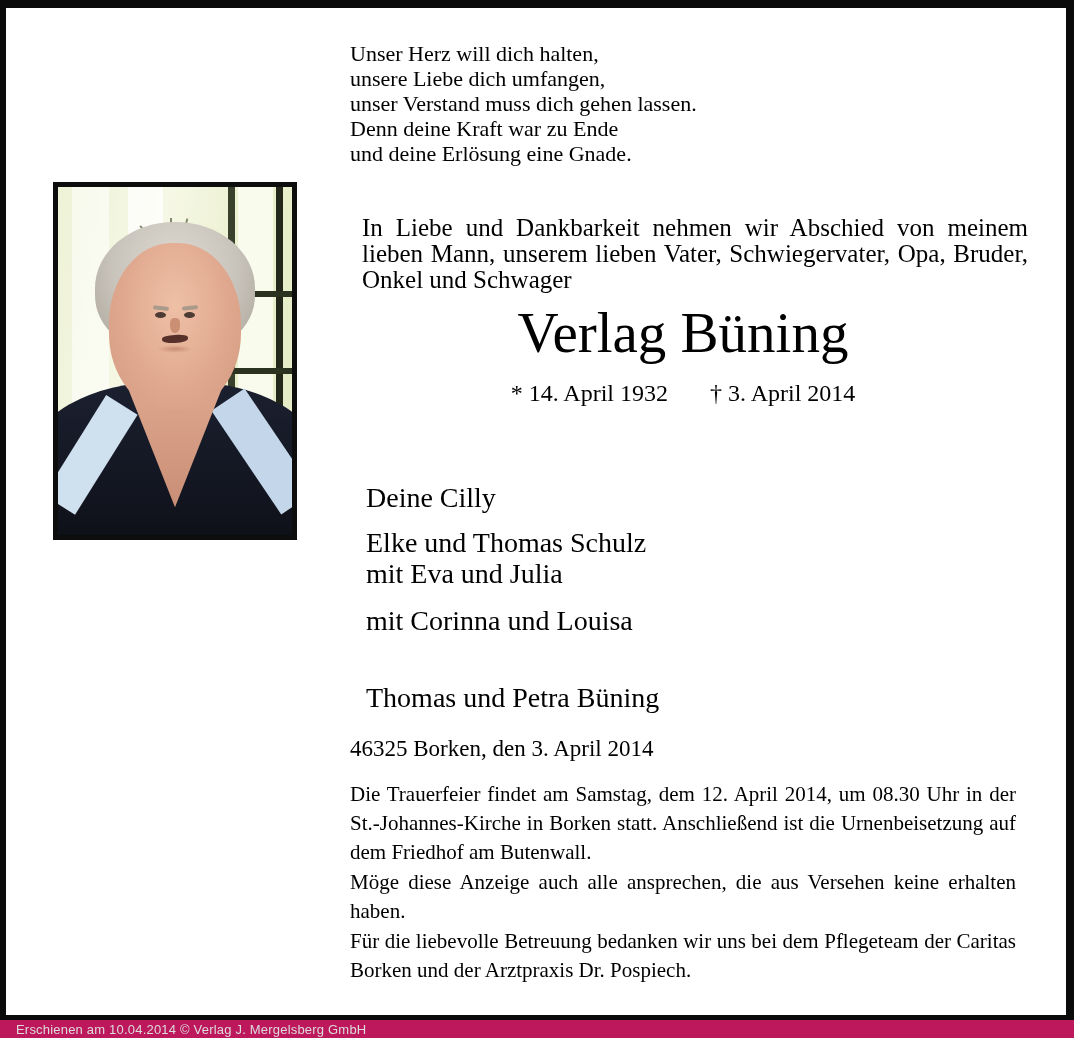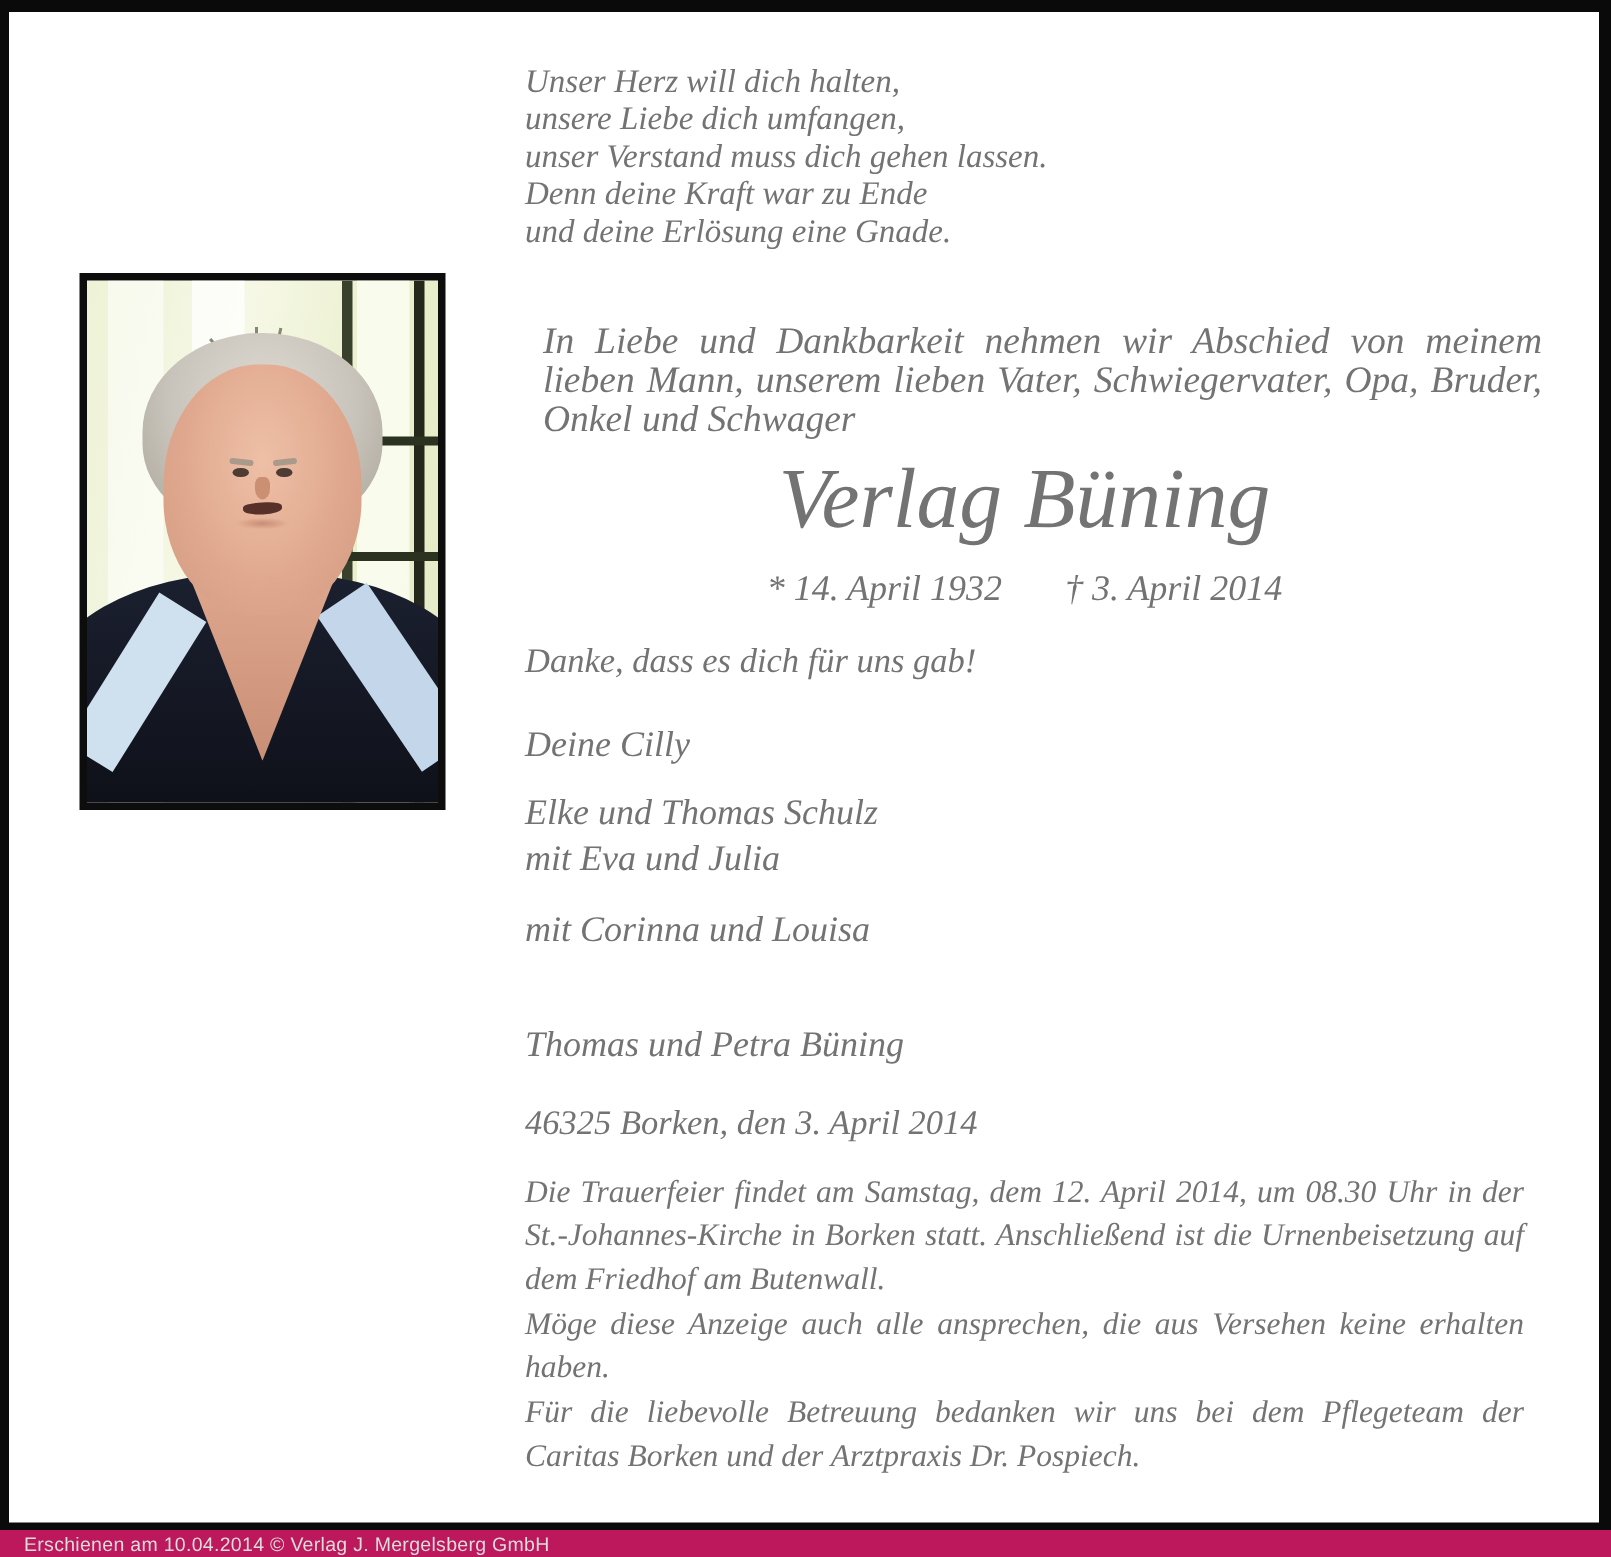--- a/index.html
+++ b/index.html
@@ -10,30 +10,30 @@
   
   .sheet{position:absolute;left:6px;top:8px;width:1060px;height:1007px;background:#ffffff;}
 
   
   .footer-bar{position:absolute;left:0;bottom:0;width:1074px;height:18px;background:#be185d;
               display:flex;align-items:center;}
   .footer-bar span{font-family:"Liberation Sans","DejaVu Sans",sans-serif;font-size:13px;
                    color:#dcdcdc;padding-left:16px;letter-spacing:.2px;white-space:nowrap;}
 
   
-  .it{font-style:italic;color:#737373;}
+  .it{color:#000000;}
   .abs{position:absolute;}
 
   .poem{left:344px;top:33px;font-size:22px;line-height:25px;}
   .intro{left:356px;top:207px;width:666px;font-size:25px;line-height:26px;text-align:justify;}
   .deceased{left:344px;top:295px;width:666px;text-align:center;font-size:57px;line-height:60px;}
   .dates{left:344px;top:372px;width:666px;text-align:center;font-size:24px;}
   .dates .birth{margin-right:42px;}
   .thanks{left:344px;top:420px;font-size:23px;}
-  .mourner{font-size:24px;line-height:31px;}
+  .mourner{font-size:28px;line-height:31px;margin-left:16px;}
   .m0{left:344px;top:474px;}
   .m1{left:344px;top:519px;}
   .m2{left:344px;top:597px;}
   .m3{left:344px;top:674px;}
   .place{left:344px;top:728px;font-size:23px;}
   .para{left:344px;top:0;width:666px;font-size:21px;line-height:29px;text-align:justify;}
   .p1{top:772px;}
   .p2{top:860px;}
   .p3{top:919px;}
 
@@ -119,21 +119,20 @@
     </div>
 
     <div class="abs intro it">In Liebe und Dankbarkeit nehmen wir Abschied von meinem lieben Mann, unserem lieben Vater, Schwiegervater, Opa, Bruder, Onkel und Schwager</div>
 
     <div class="abs deceased it">Verlag Büning</div>
 
     <div class="abs dates it">
       <span class="birth">* 14. April 1932</span><span>† 3. April 2014</span>
     </div>
 
-    <div class="abs thanks it">Danke, dass es dich für uns gab!</div>
 
     <div class="abs mourner m0 it">
       <div>Deine Cilly</div>
     </div>
     <div class="abs mourner m1 it">
       <div>Elke und Thomas Schulz</div>
       <div>mit Eva und Julia</div>
     </div>
     <div class="abs mourner m2 it">
       <div>mit Corinna und Louisa</div>

